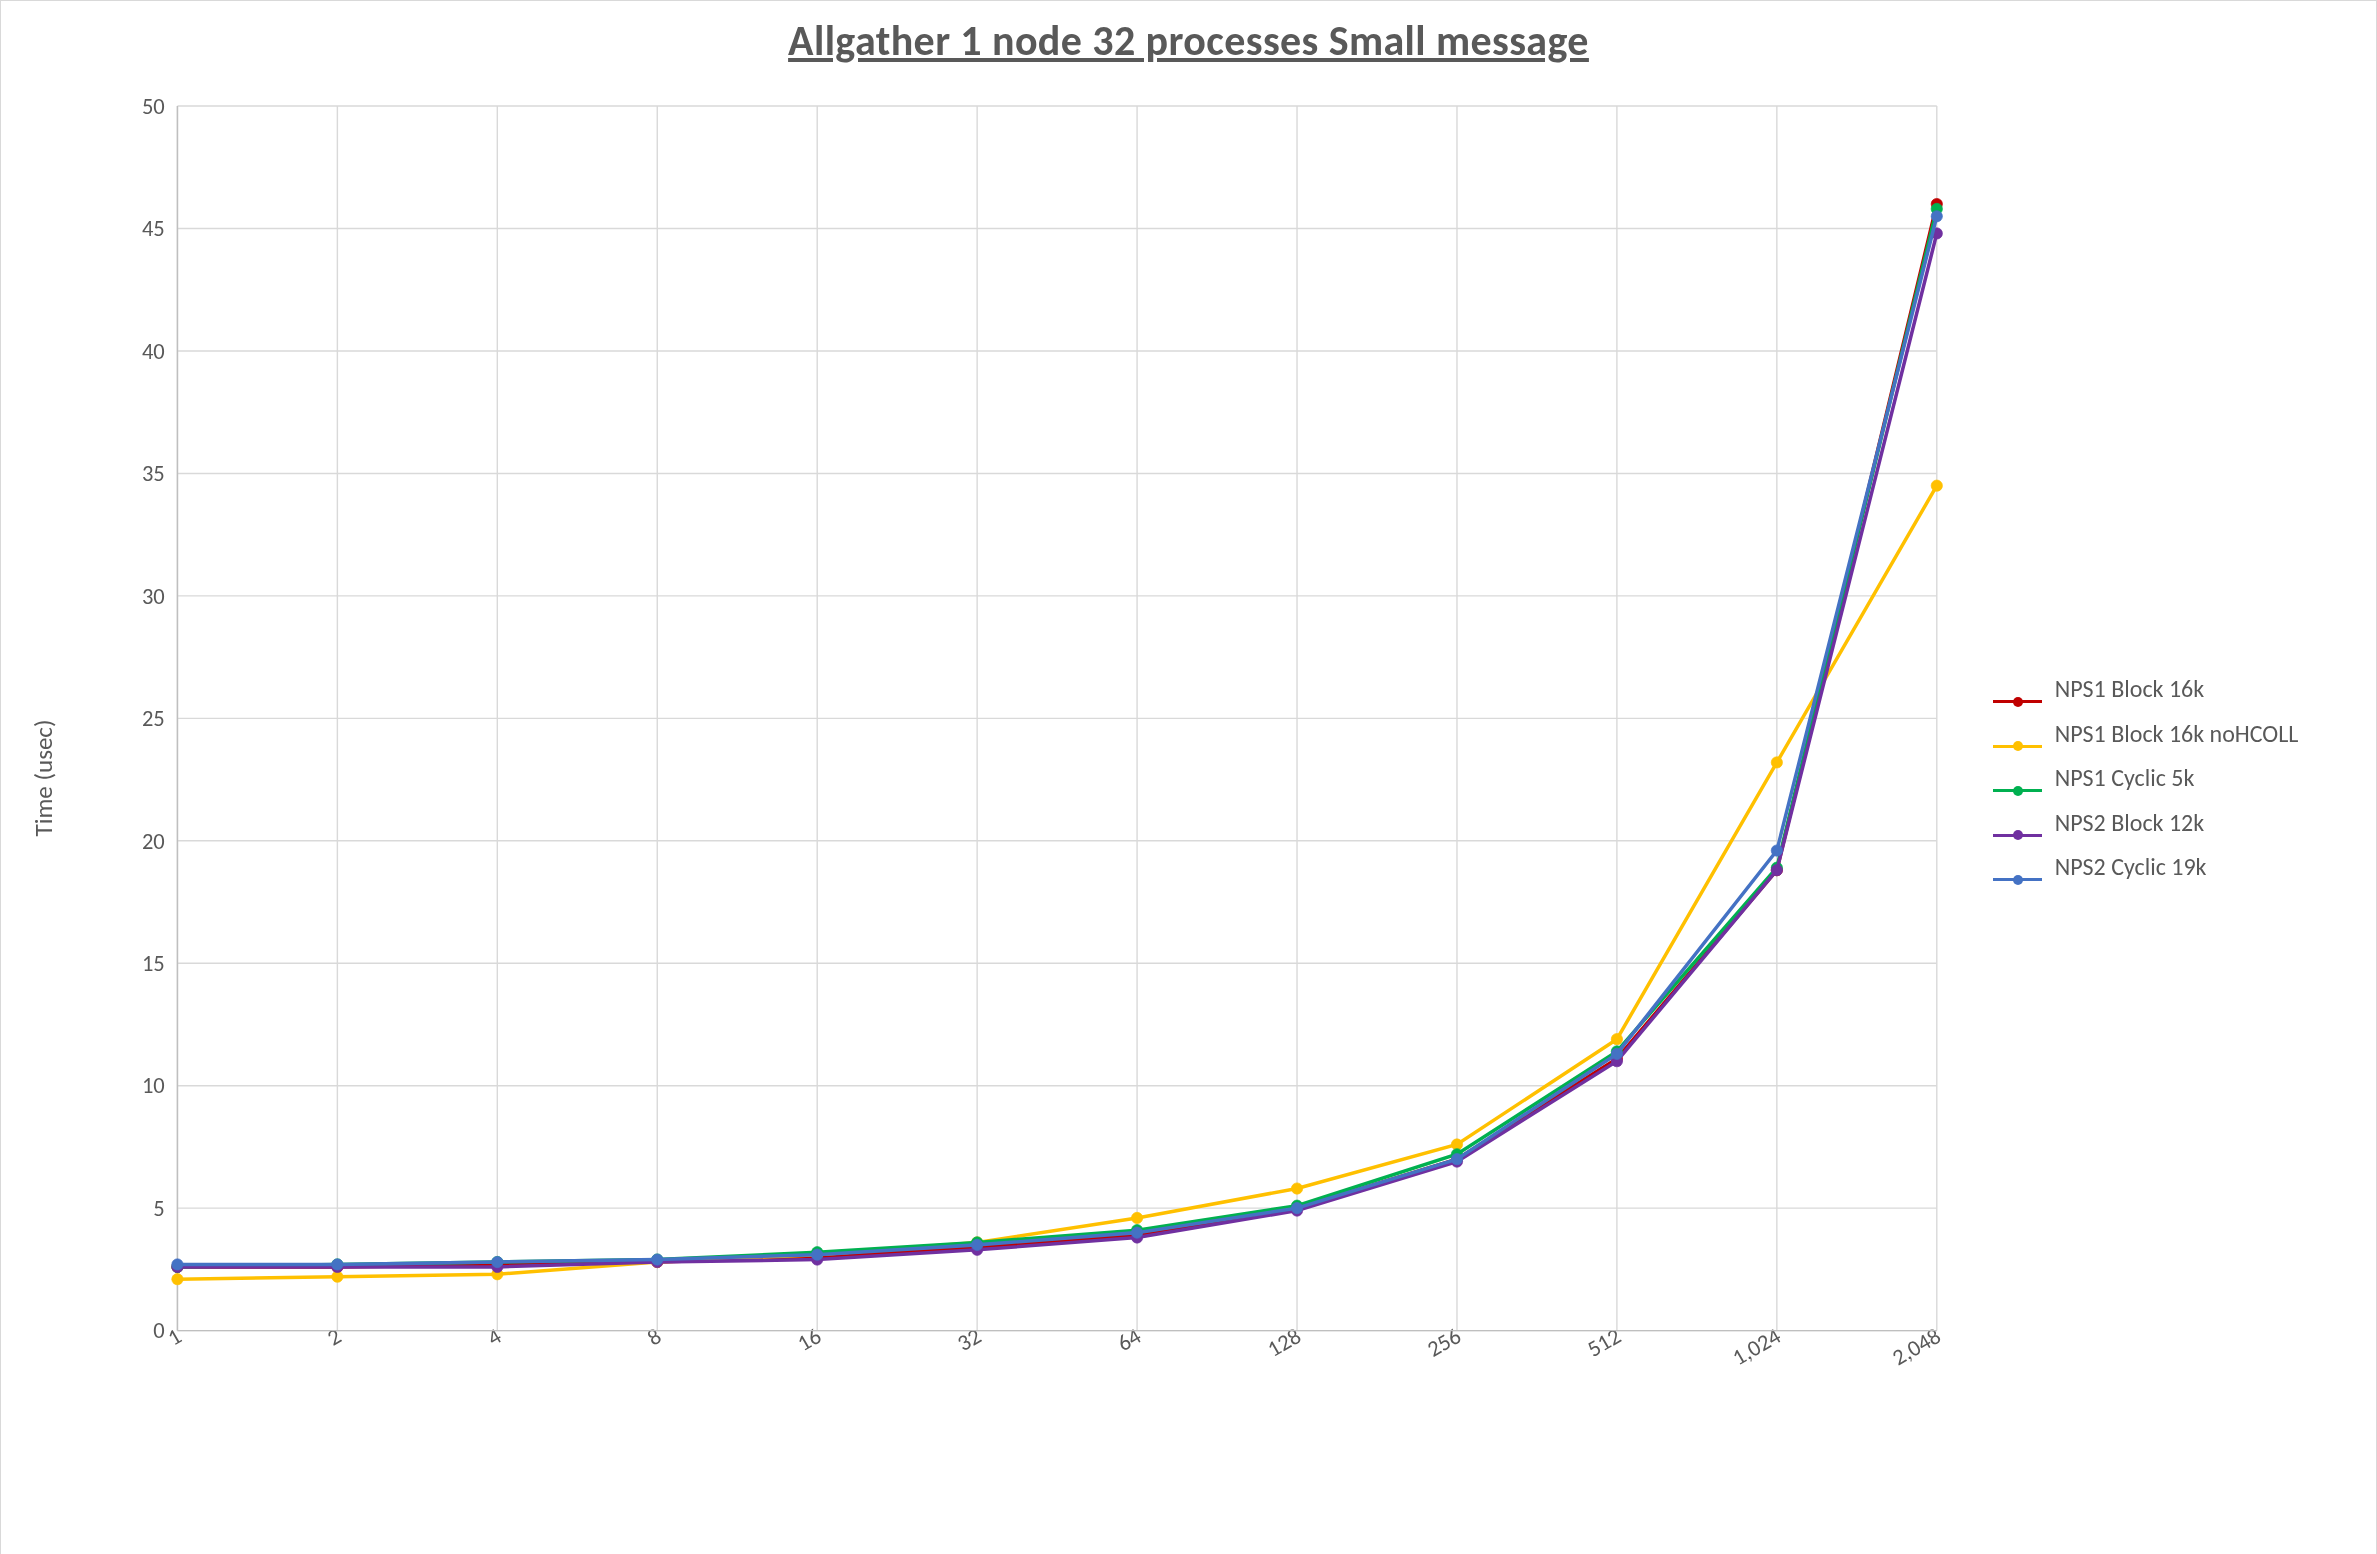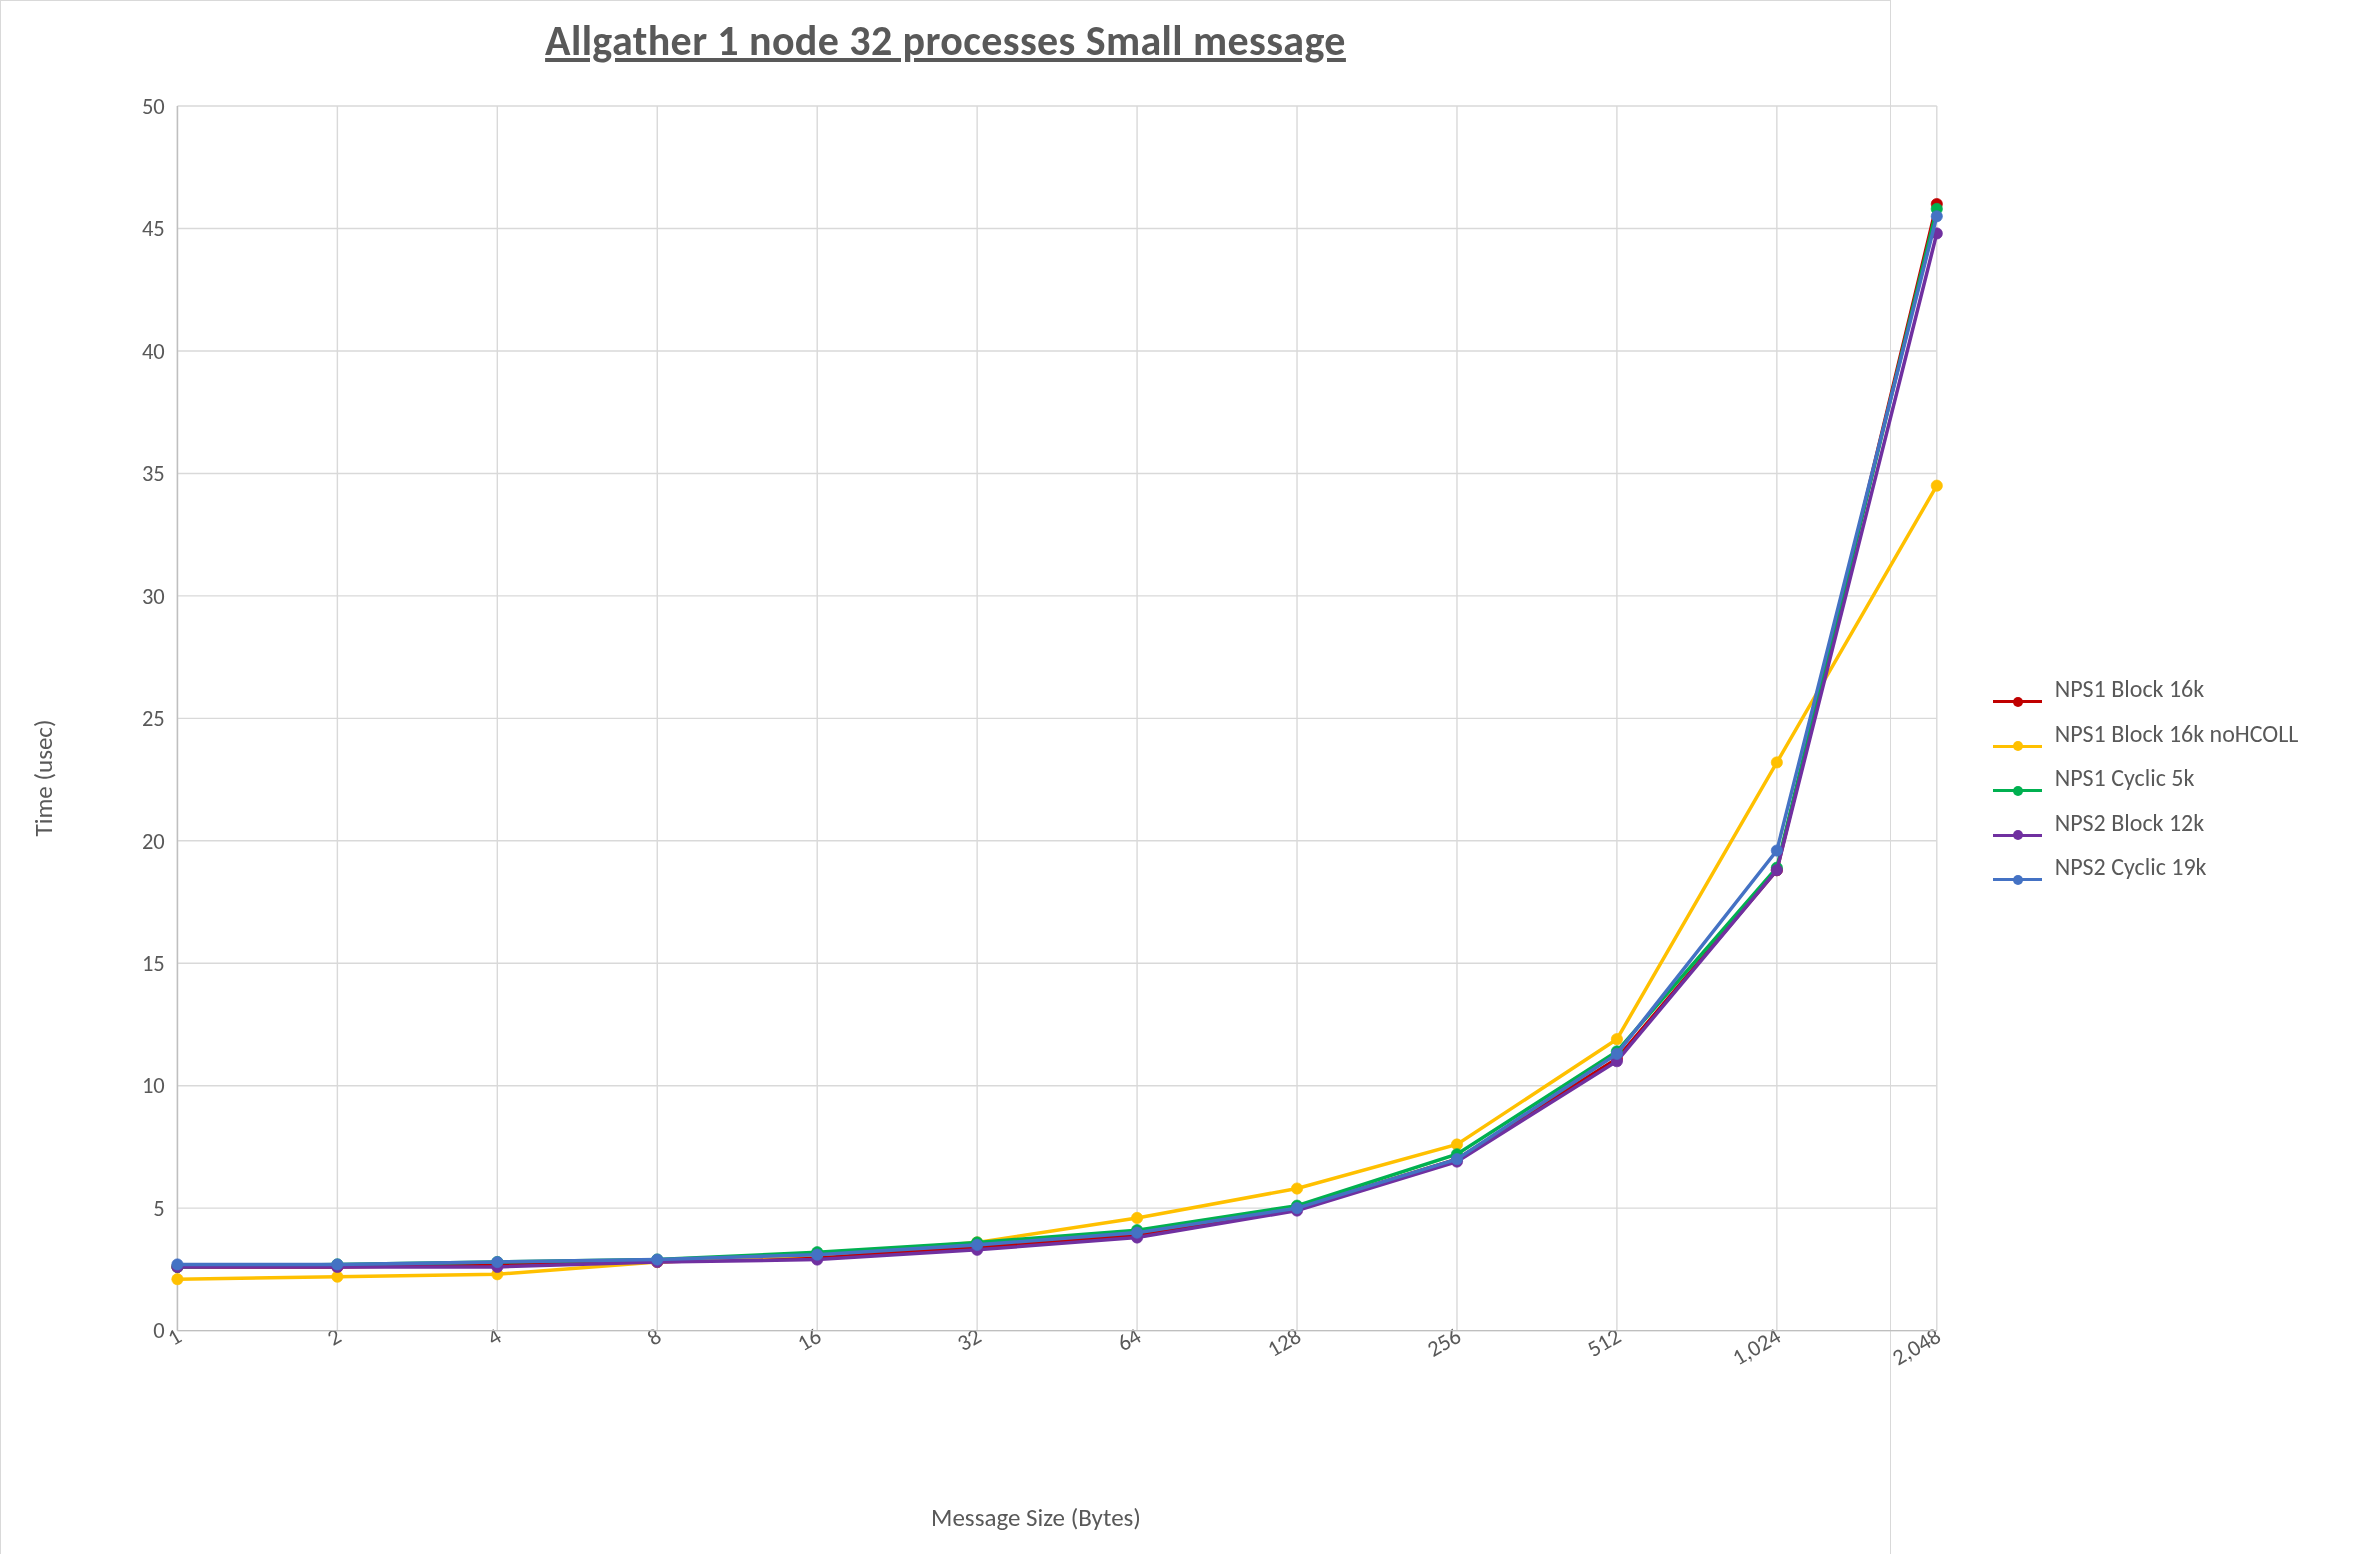--- a/index.html
+++ b/index.html
@@ -4,21 +4,21 @@
 <style>
   html, body {
     margin: 0;
     padding: 0;
     background: #ffffff;
     font-family: "Calibri", "Segoe UI", Arial, sans-serif;
     color: #595959;
   }
   .frame {
     box-sizing: border-box;
-    width: 1891px;
+    width: 2377px;
     height: 1555px;
     position: relative;
     background: #ffffff;
     border: 1.4px solid #d9d9d9;
   }
   .title {
     position: absolute;
     left: 0;
     right: 0;
     top: 14px;
@@ -204,21 +204,20 @@
         <circle cx="1216.3636363636363" cy="1638.1999999999998" r="8" fill="#4472C4" stroke="#4472C4"></circle>
         <circle cx="1443.6363636363635" cy="1620.8000000000002" r="8" fill="#4472C4" stroke="#4472C4"></circle>
         <circle cx="1670.909090909091" cy="1586" r="8" fill="#4472C4" stroke="#4472C4"></circle>
         <circle cx="1898.1818181818182" cy="1516.3999999999999" r="8" fill="#4472C4" stroke="#4472C4"></circle>
         <circle cx="2125.4545454545455" cy="1366.76" r="8" fill="#4472C4" stroke="#4472C4"></circle>
         <circle cx="2352.7272727272725" cy="1077.92" r="8" fill="#4472C4" stroke="#4472C4"></circle>
         <circle cx="2580" cy="176.59999999999994" r="8" fill="#4472C4" stroke="#4472C4"></circle>
       </svg>
   </div>
 
-  <div class="xlabel">Message Size (Bytes)</div>
 
   <div class="legend" id="legend">
       <div class="item">
         <div class="swatch" style="background: rgb(192, 0, 0); --c: #C00000;">
           <span style="position:absolute;left:50%;top:50%;width:10px;height:10px;border-radius:50%;transform:translate(-50%,-50%);background:#C00000"></span>
         </div>
         <span>NPS1 Block 16k</span>
       </div>
       <div class="item">
         <div class="swatch" style="background: rgb(255, 192, 0); --c: #FFC000;">

